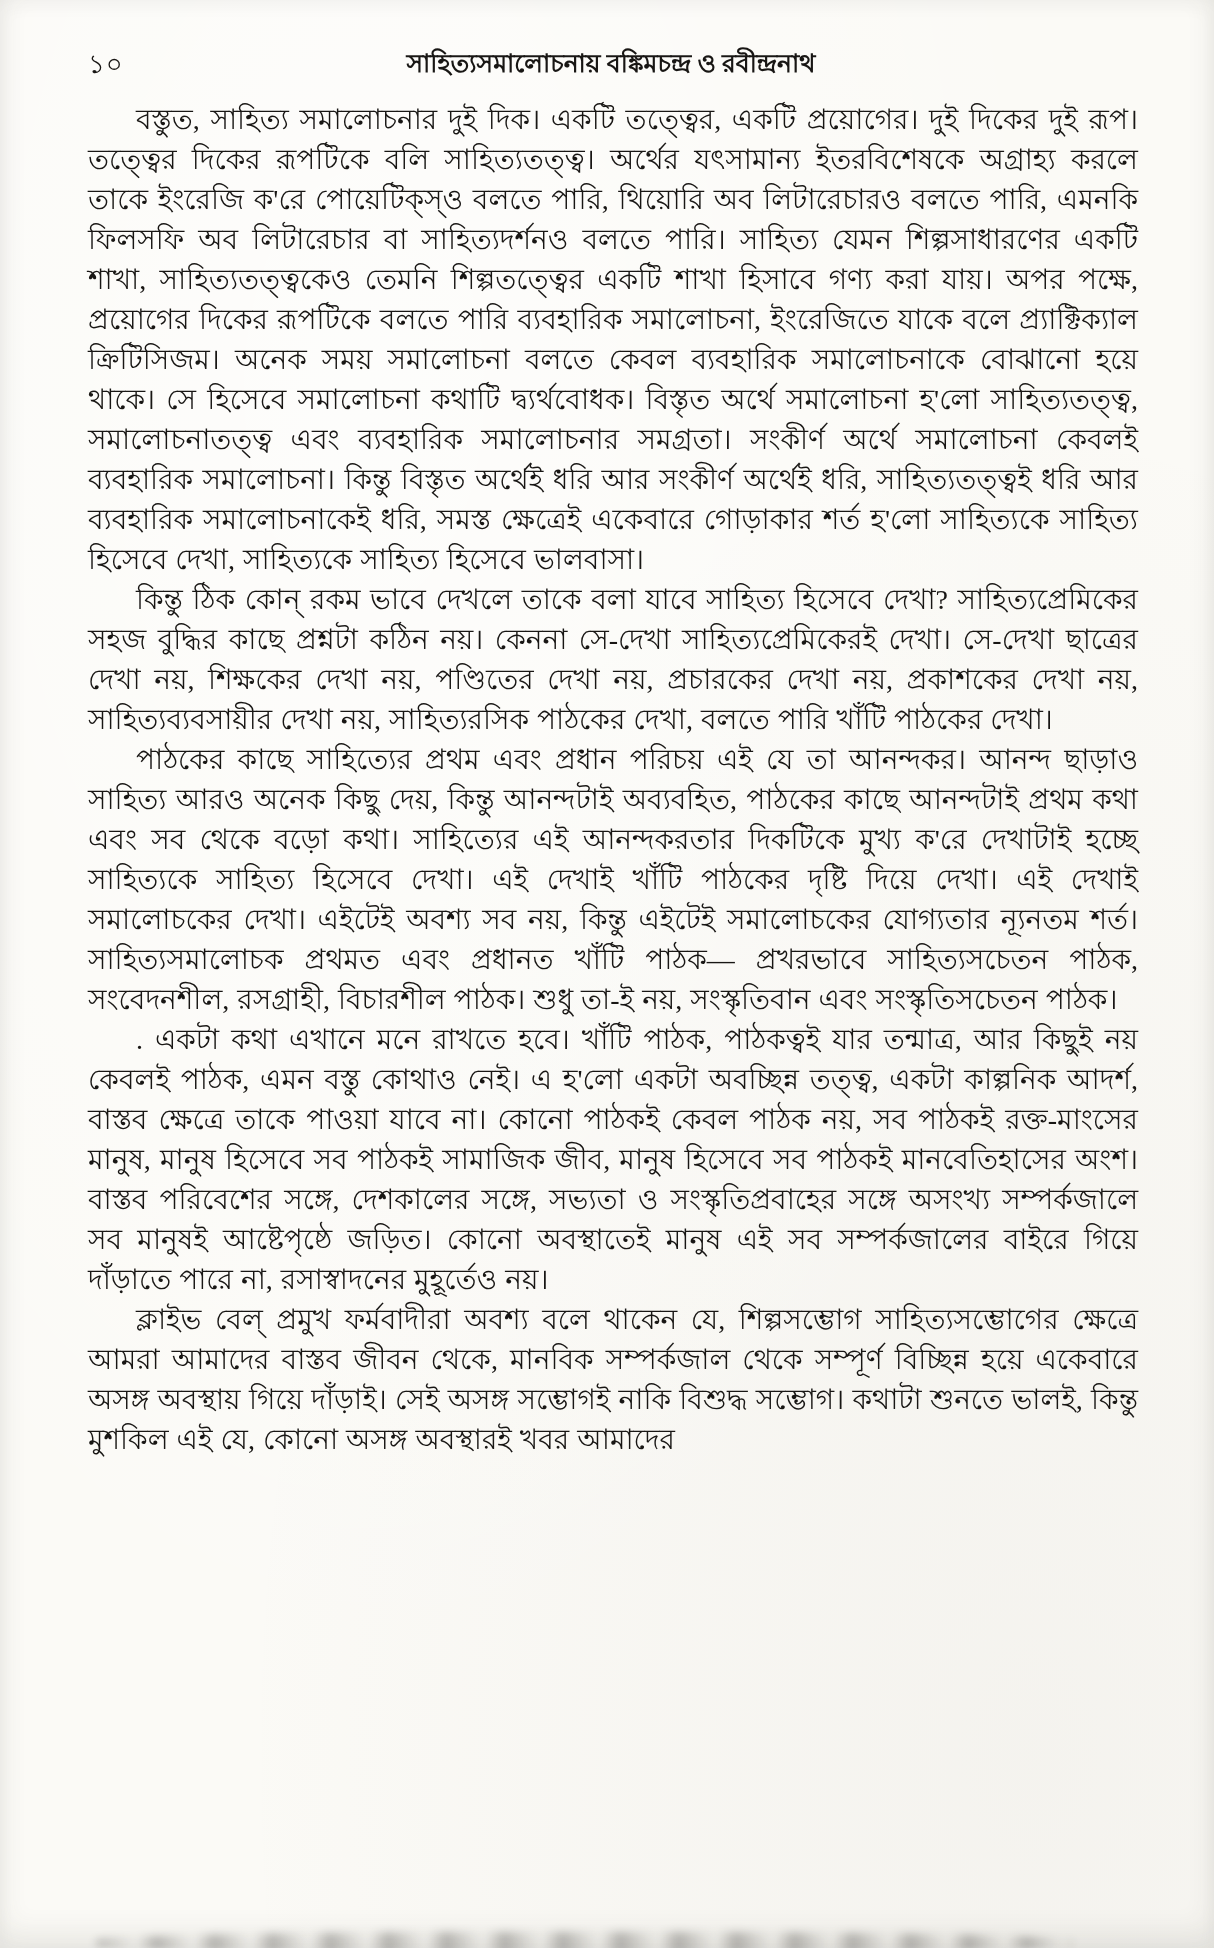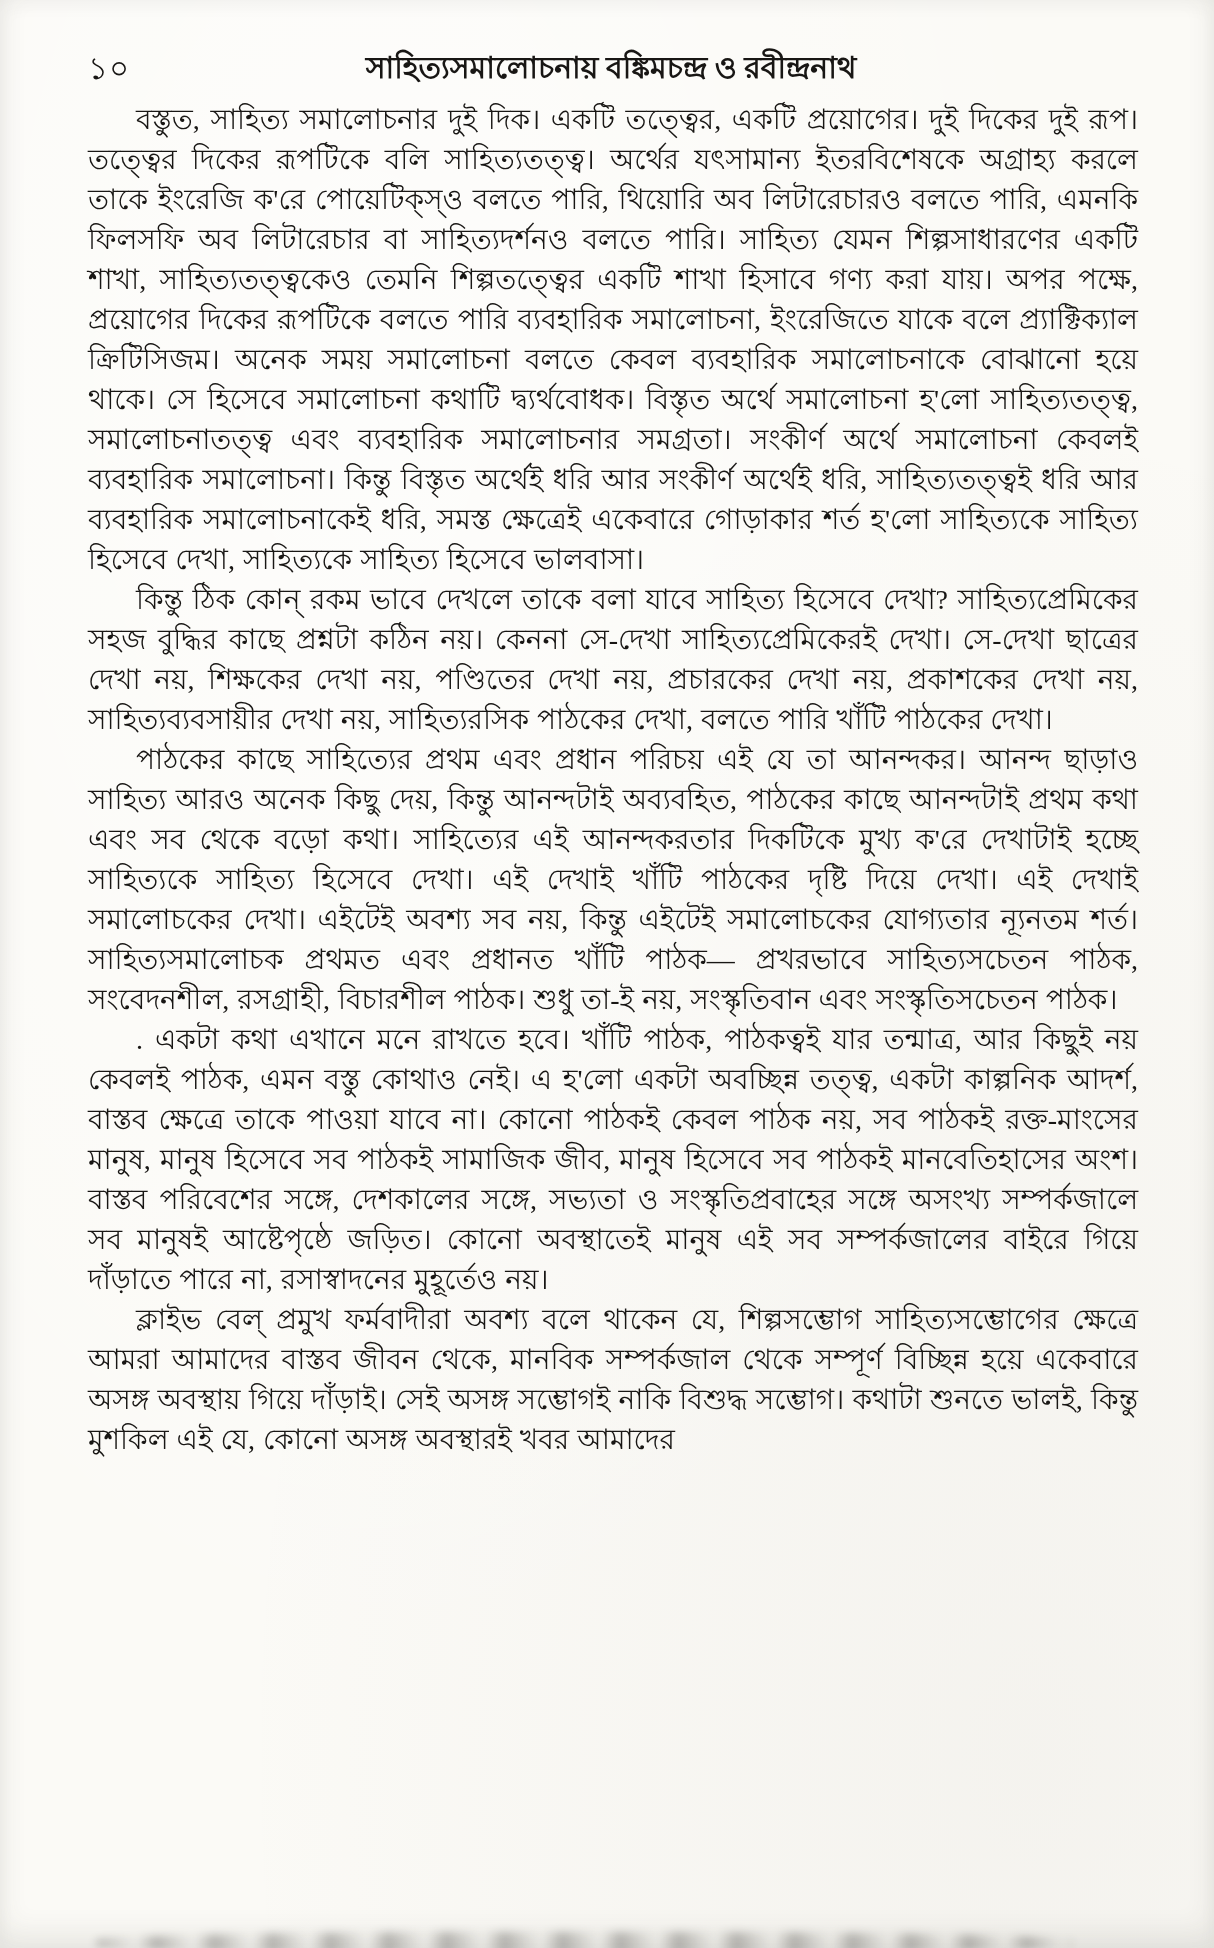--- a/index.html
+++ b/index.html
@@ -24,30 +24,30 @@
     position: absolute;
     top: 44px;
     left: 88px;
     right: 80px;
     height: 44px;
   }
   .page-number {
     position: absolute;
     left: 0;
     top: 0;
-    font-size: 31px;
+    font-size: 26px;
     letter-spacing: 1px;
   }
   .running-title {
     position: absolute;
     left: 0;
     right: 0;
     top: 0;
     text-align: center;
-    font-size: 30px;
+    font-size: 25px;
     font-weight: 600;
   }
   .page-body {
     position: absolute;
     top: 100px;
     left: 88px;
     right: 76px;
   }
   .page-body p {
     margin: 0;

